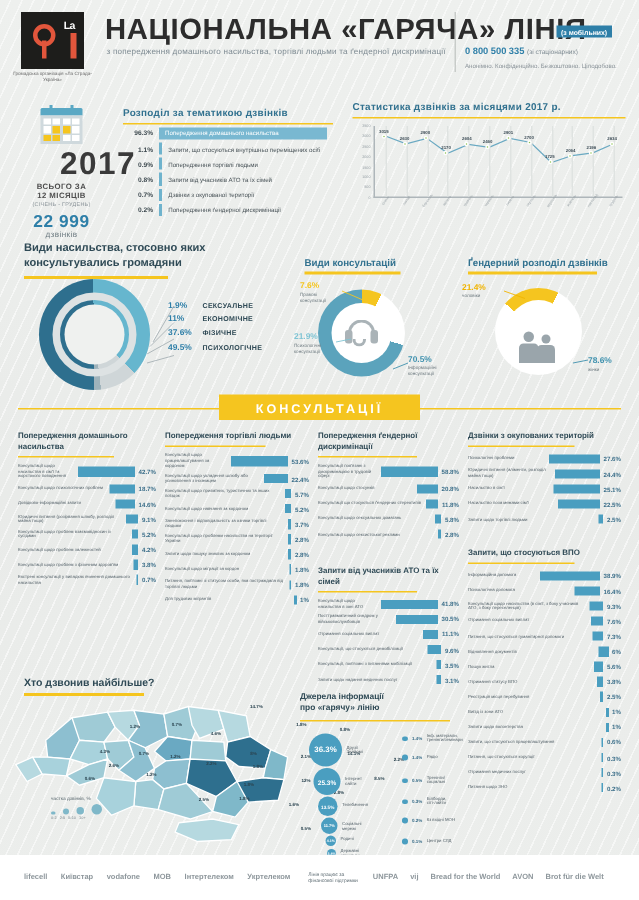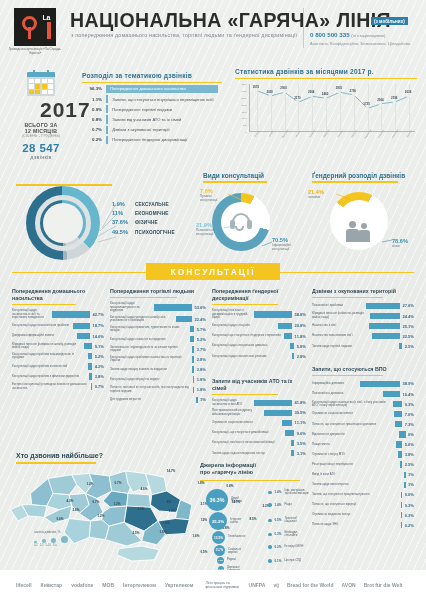--- a/index.html
+++ b/index.html
@@ -218,21 +218,21 @@
           <i class="y"></i>
           <i class="y"></i>
           <i></i>
           <i></i>
       </div>
     </div>
     <div class="year-num">2017</div>
     <div class="year-l1">ВСЬОГО ЗА</div>
     <div class="year-l2">12 МІСЯЦІВ</div>
     <div class="year-l3">(СІЧЕНЬ - ГРУДЕНЬ)</div>
-    <div class="calls-num">28 547</div>
+    <div class="calls-num">22 999</div>
     <div class="calls-lbl">дзвінків</div>
   </div>
 
   <div class="theme-wrap">
     <div class="sec-title">Розподіл за тематикою дзвінків</div>
     <div class="sec-rule"></div>
     <div id="theme-rows">
         <div class="theme-row">
           <span class="theme-pct">96.3%</span>
           <div class="theme-bar big">
@@ -320,20 +320,24 @@
         <div class="dotlbl" style="left: 131.583px; top: 24.3429px;">1725</div>
         <div class="dot" style="left: 145.417px; top: 19.6937px;"></div>
         <div class="dotlbl" style="left: 145.417px; top: 19.6937px;">2064</div>
         <div class="dot" style="left: 159.25px; top: 17.8834px;"></div>
         <div class="dotlbl" style="left: 159.25px; top: 17.8834px;">2196</div>
         <div class="dot" style="left: 173.083px; top: 11.8766px;"></div>
         <div class="dotlbl" style="left: 173.083px; top: 11.8766px;">2634</div>
       </div>
   </div>
 
+  <div class="viol-head">
+    <span>Види насильства, стосовно яких</span><br>
+    <span>консультувались громадяни</span>
+  </div>
   <div class="viol-rule"></div>
   <div class="viol-donut">
     <div class="ring2"></div>
   </div>
   <div class="viol-legend" id="viol-legend">
       <div class="viol-item">
         <span class="viol-pct">1.9%</span>
         <span class="viol-name">СЕКСУАЛЬНЕ</span>
       </div>
       <div class="viol-item">

